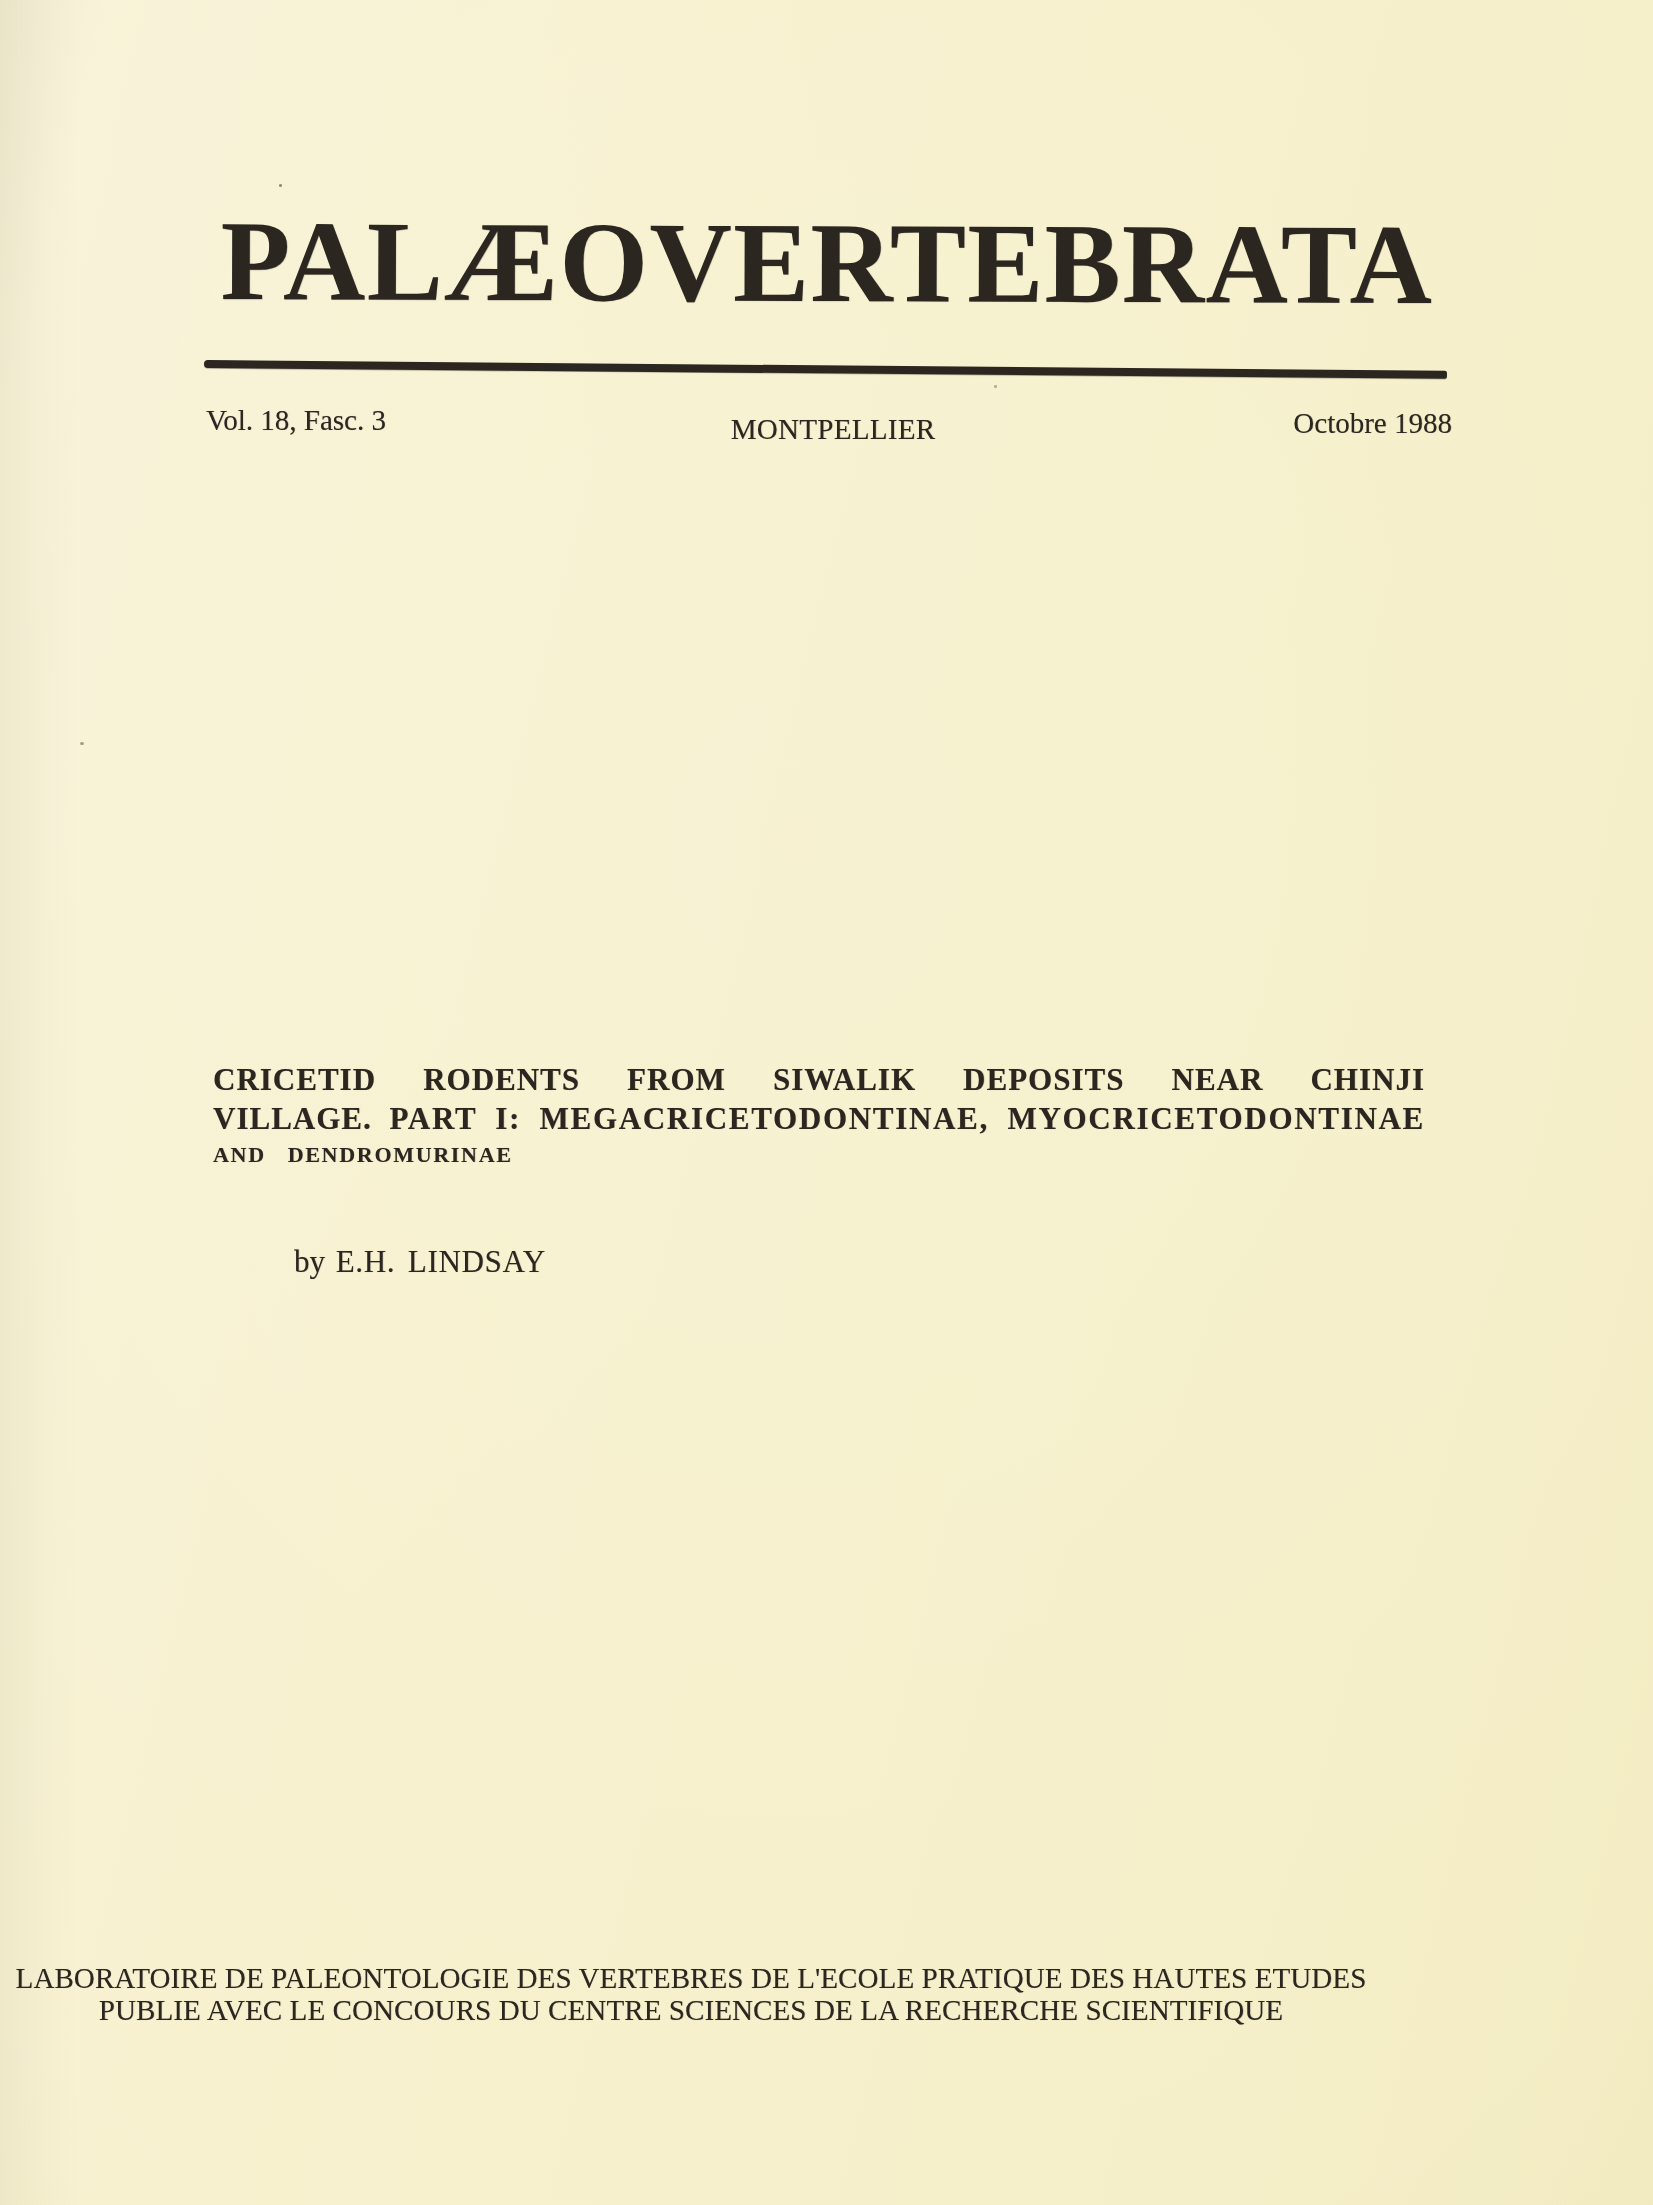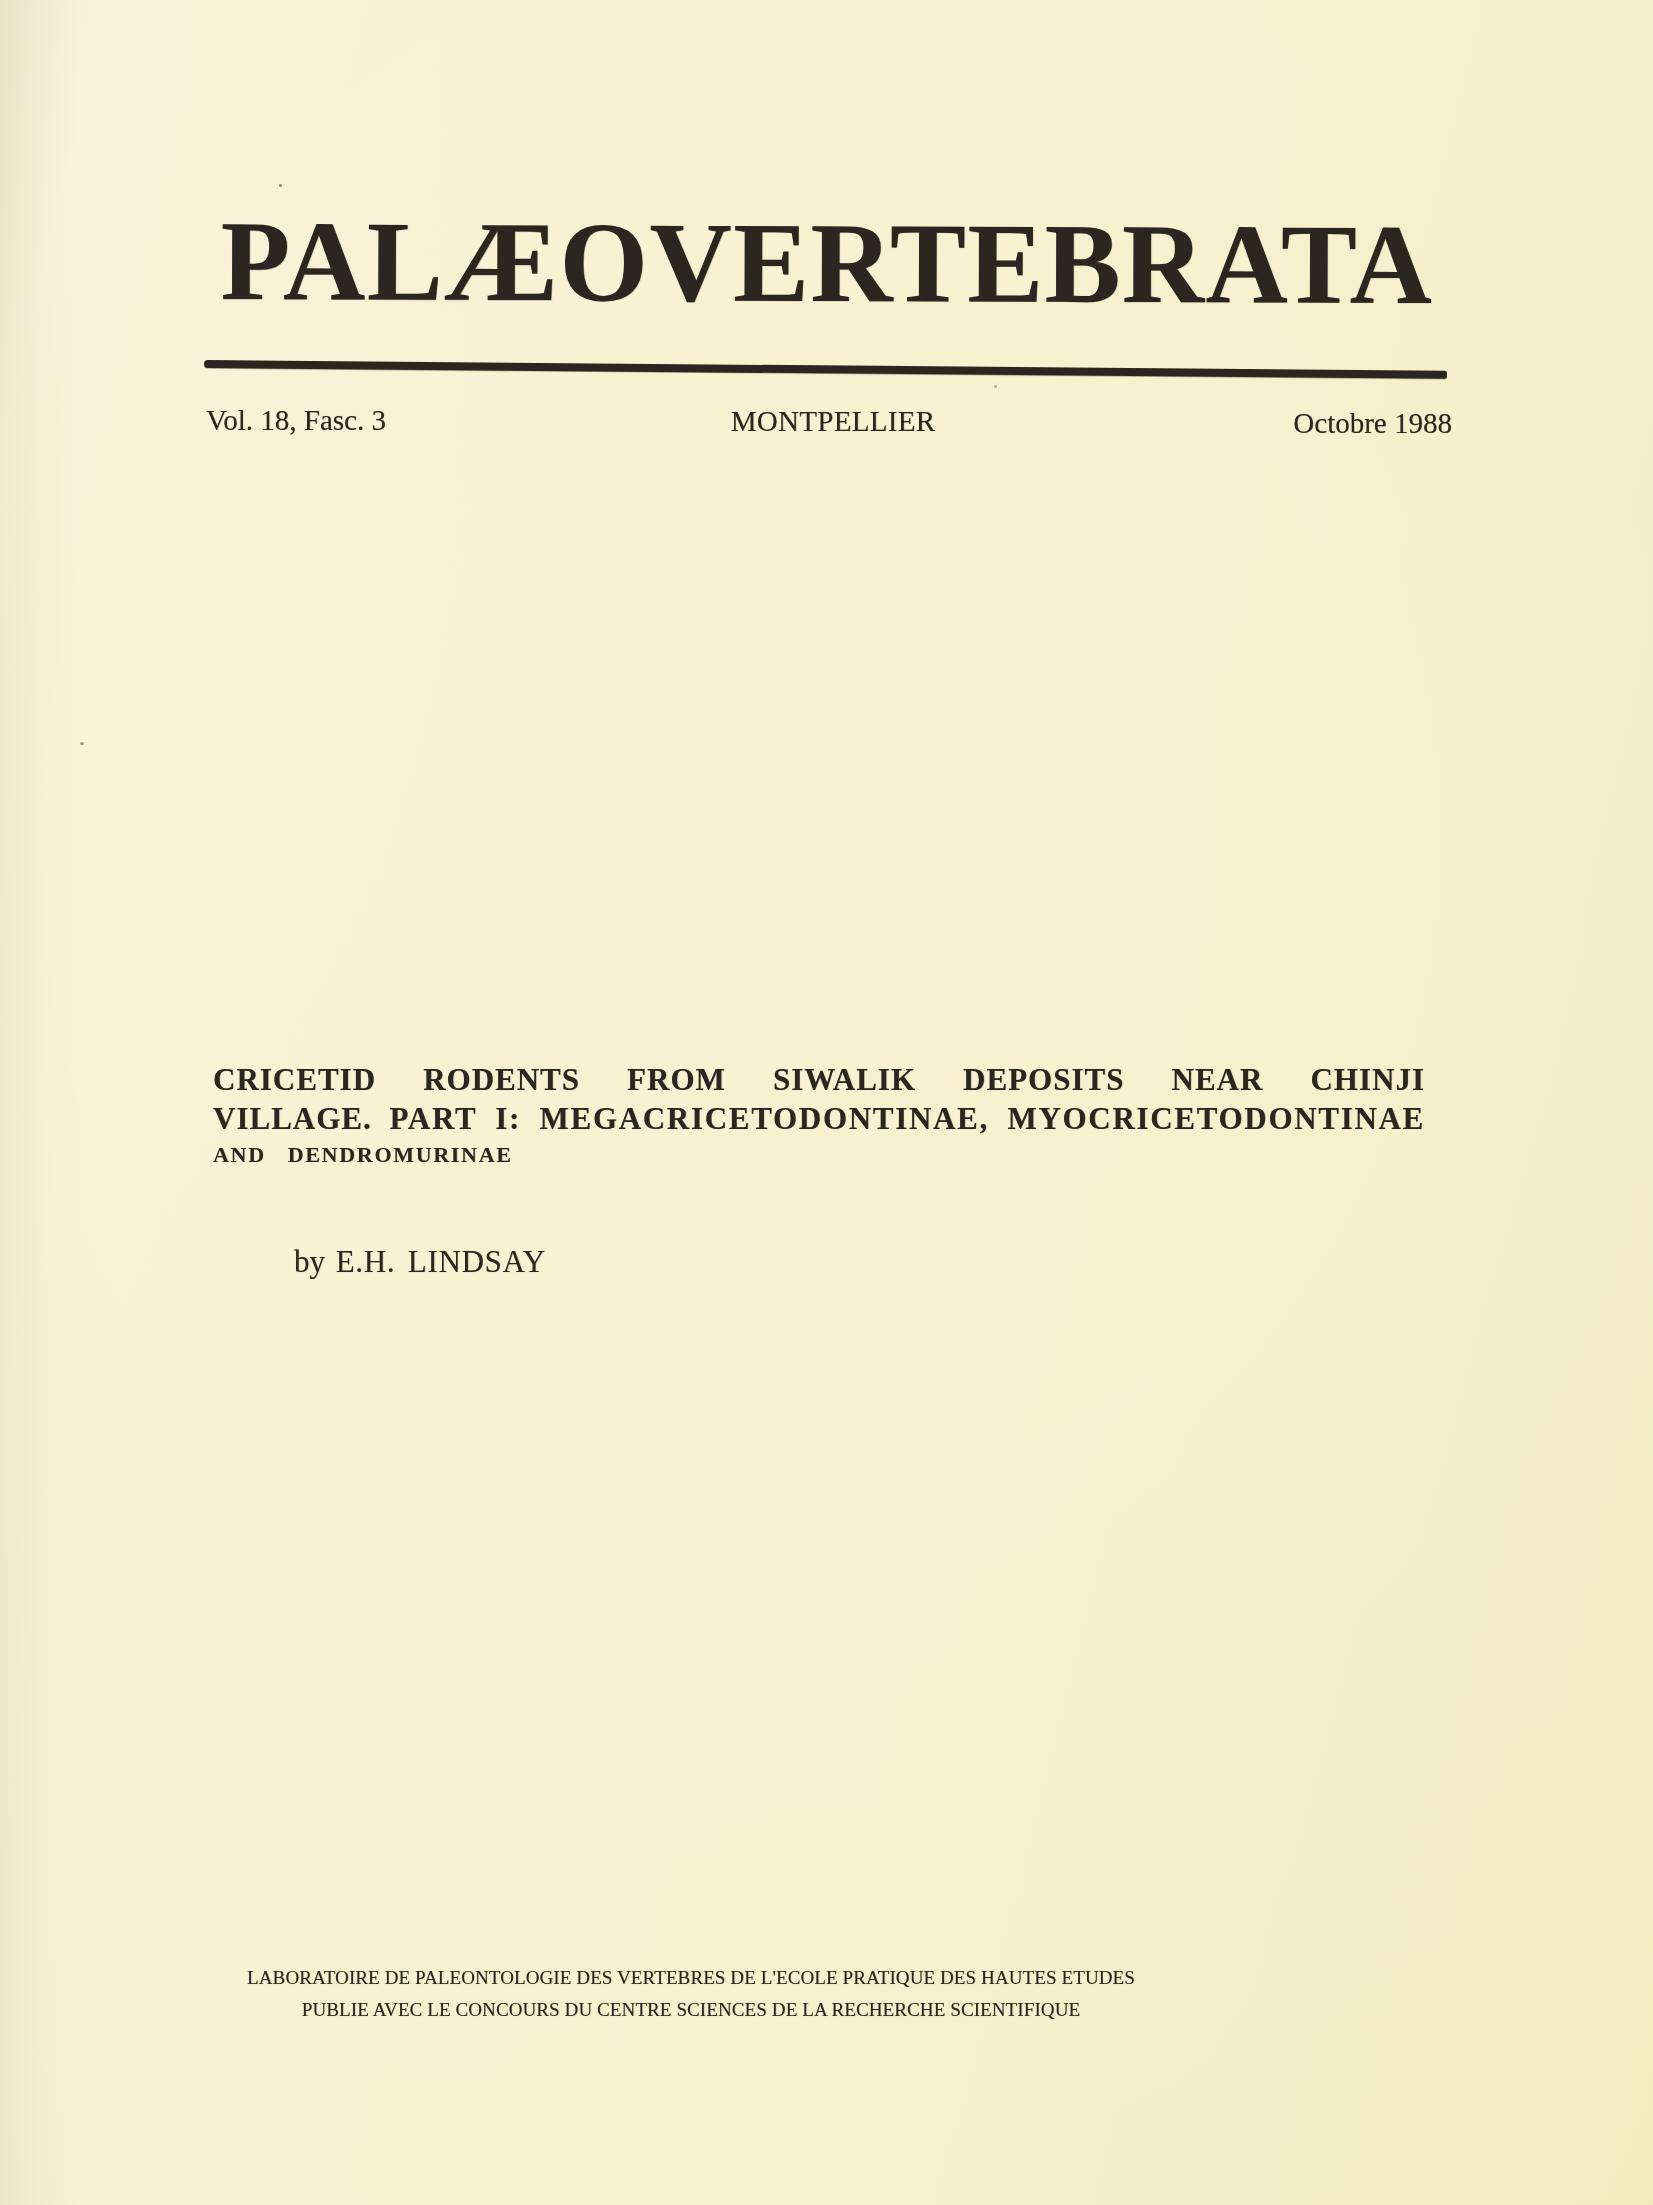--- a/index.html
+++ b/index.html
@@ -68,21 +68,21 @@
     position: absolute;
     top: 402px;
     left: 206px;
     width: 1246px;
     height: 37px;
     font-size: 29px;
     line-height: 37px;
     white-space: nowrap;
   }
   .header-volume { position: absolute; left: 0; top: 0; }
-  .header-city   { position: absolute; left: 50%; top: 1px; transform: translateX(-48%); letter-spacing: 0.3px; }
+  .header-city   { position: absolute; left: 50%; top: 9px; transform: translateX(-48%); letter-spacing: 0.3px; }
   .header-date   { position: absolute; right: 0; top: 2.7px; }
 
   .article-title {
     position: absolute;
     left: 213px;
     width: 1212px;
     font-weight: 700;
   }
   .title-line {
     position: absolute;
@@ -122,21 +122,21 @@
     letter-spacing: 0.7px;
     word-spacing: 4px;
   }
 
   .imprint {
     position: absolute;
     top: 1962px;
     left: 0;
     width: 1382px;
     text-align: center;
-    font-size: 19px;
+    font-size: 29px;
     line-height: 32px;
     letter-spacing: 0.1px;
     white-space: nowrap;
   }
 
   .speck {
     position: absolute;
     background: rgba(60,52,40,0.55);
     border-radius: 50%;
   }

